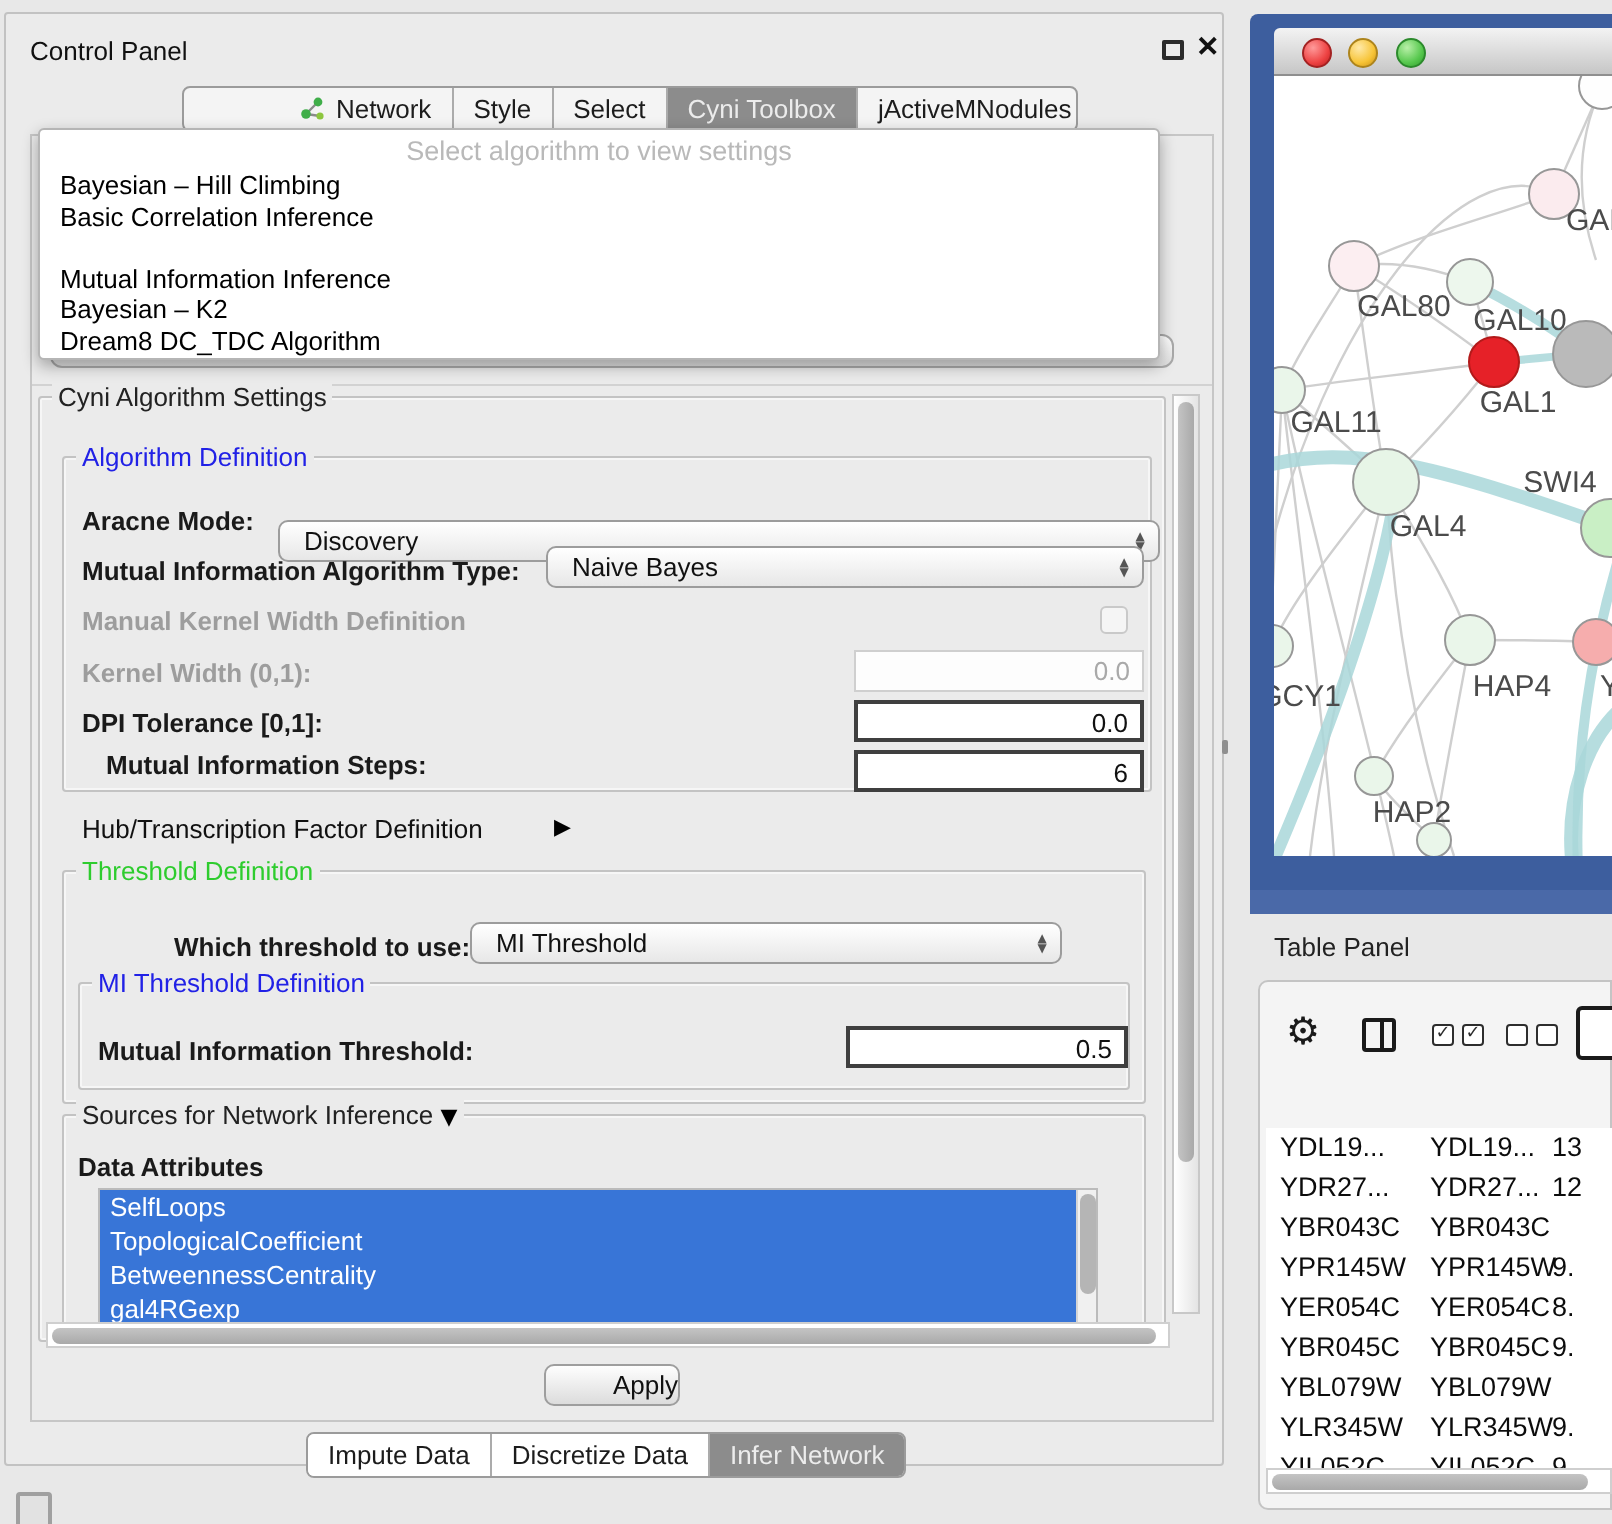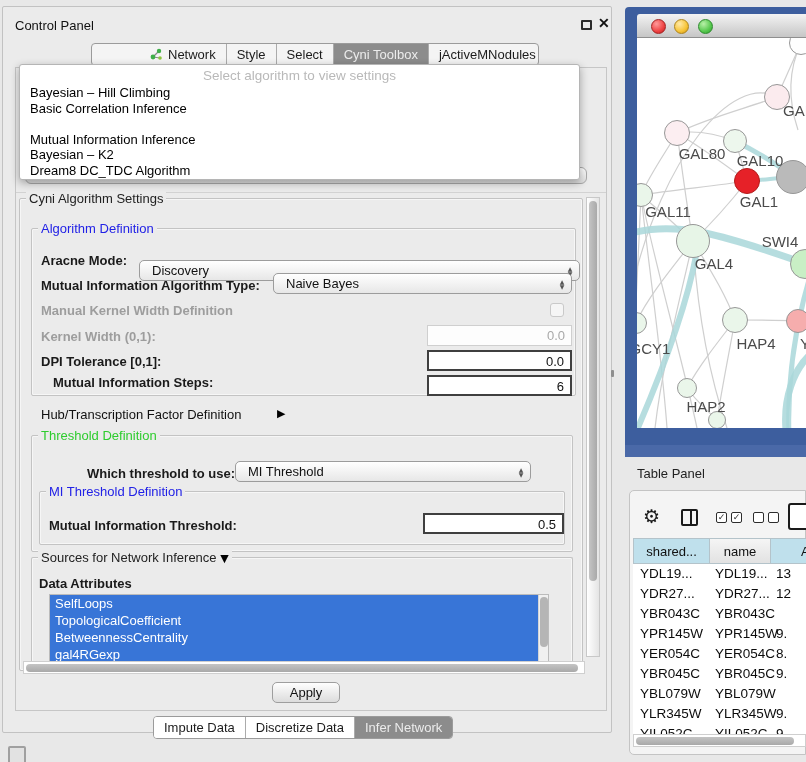--- a/index.html
+++ b/index.html
@@ -82,21 +82,21 @@
   
   .vsb { border:1px solid #c8c8c8; background:linear-gradient(to right,#ffffff,#e4e4e4); }
   .vsb-thumb { position:absolute; left:2px; width:8px; border-radius:4px;
                background:linear-gradient(to right,#c4c4c4,#a9a9a9); }
   .hsb { border:1px solid #cfcfcf; background:#fff; }
   .hsb-thumb { position:absolute; top:2px; height:8px; border-radius:4px;
                background:linear-gradient(#c4c4c4,#a9a9a9); }
 
   .apply { left:269px; top:675px; width:68px; height:21px; border:1px solid #9e9e9e;
            border-radius:5px; background:linear-gradient(#fefefe,#dcdcdc); font-size:13px;
-           color:#111; text-align:center; line-height:19px; }
+           color:#111; text-align:right; line-height:19px; }
 
   .mini-ico { left:8px; top:746px; width:18px; height:20px; border:2px solid #a0a0a0;
               border-radius:2px; background:#e2e2e2; }
   .split-dot { left:611px; top:370px; width:3px; height:7px; background:#8f8f8f; border-radius:1px; }
 
   
   .netwin { left:625px; top:7px; width:181px; height:450px; background:#3d5e9e;
             border-top-left-radius:4px; }
   .netwin .lightstrip { position:absolute; left:0; bottom:0; width:100%; height:12px; background:#4a69a8; }
   .net-titlebar { position:absolute; left:12px; top:7px; right:0; height:24px;
@@ -356,25 +356,20 @@
   <div class="abs gear">⚙</div>
   <div class="abs colico">
       <i></i>
     </div>
   <div class="abs cb" style="left:716px; top:512px;">✓</div>
   <div class="abs cb" style="left:731px; top:512px;">✓</div>
   <div class="abs cb" style="left:753px; top:512px;"></div>
   <div class="abs cb" style="left:768px; top:512px;"></div>
   <div class="abs docico"></div>
 
-  <div class="abs thead">
-    <div class="th blue" style="width:77px;">shared...</div>
-    <div class="th gray" style="width:61px;">name</div>
-    <div class="th blue" style="width:36px; justify-content:flex-start; padding-left:30px;">A</div>
-  </div>
 
   <div class="abs tbody">
     <div class="trow" style="top:0px">
       <span class="tc1">YDL19...</span>
         <span class="tc2">YDL19...</span>
         <span class="tc3">13</span>
     </div>
     <div class="trow" style="top:20px">
       <span class="tc1">YDR27...</span>
         <span class="tc2">YDR27...</span>

